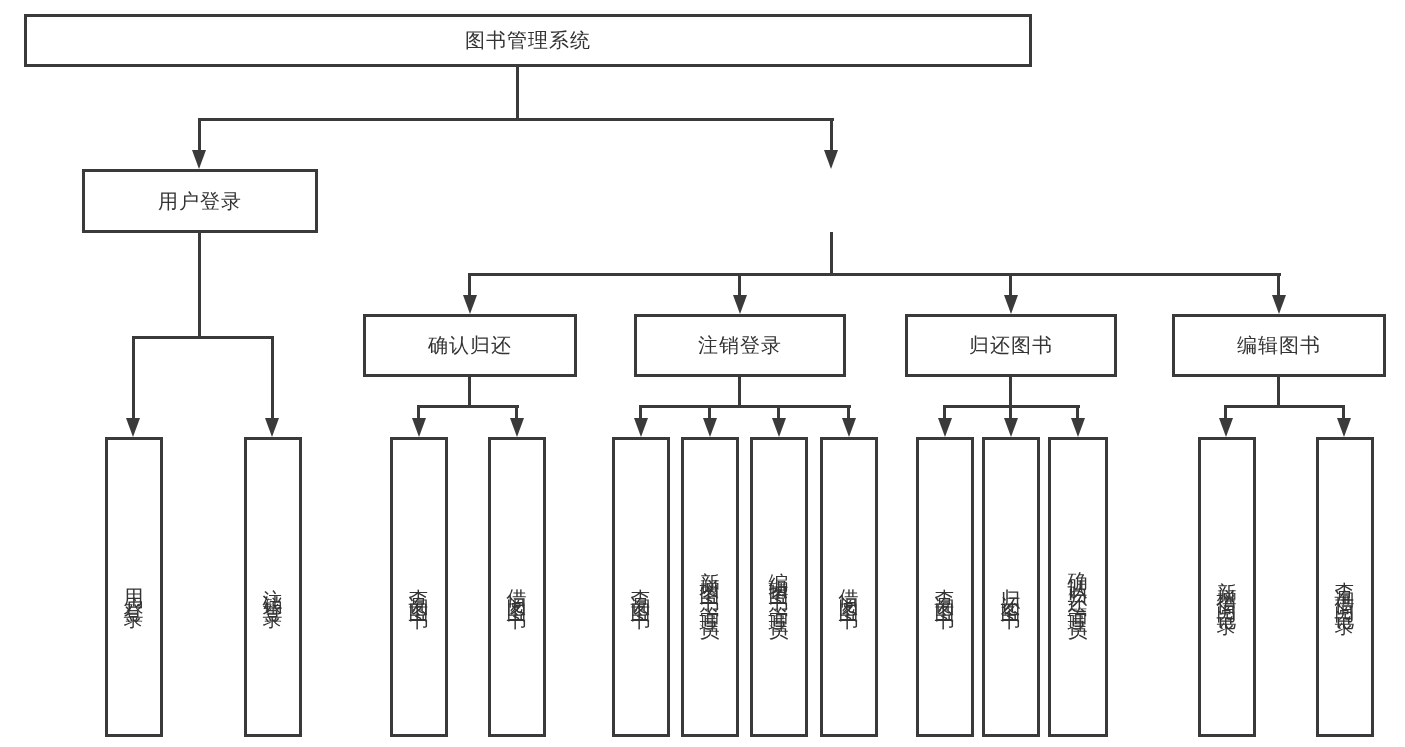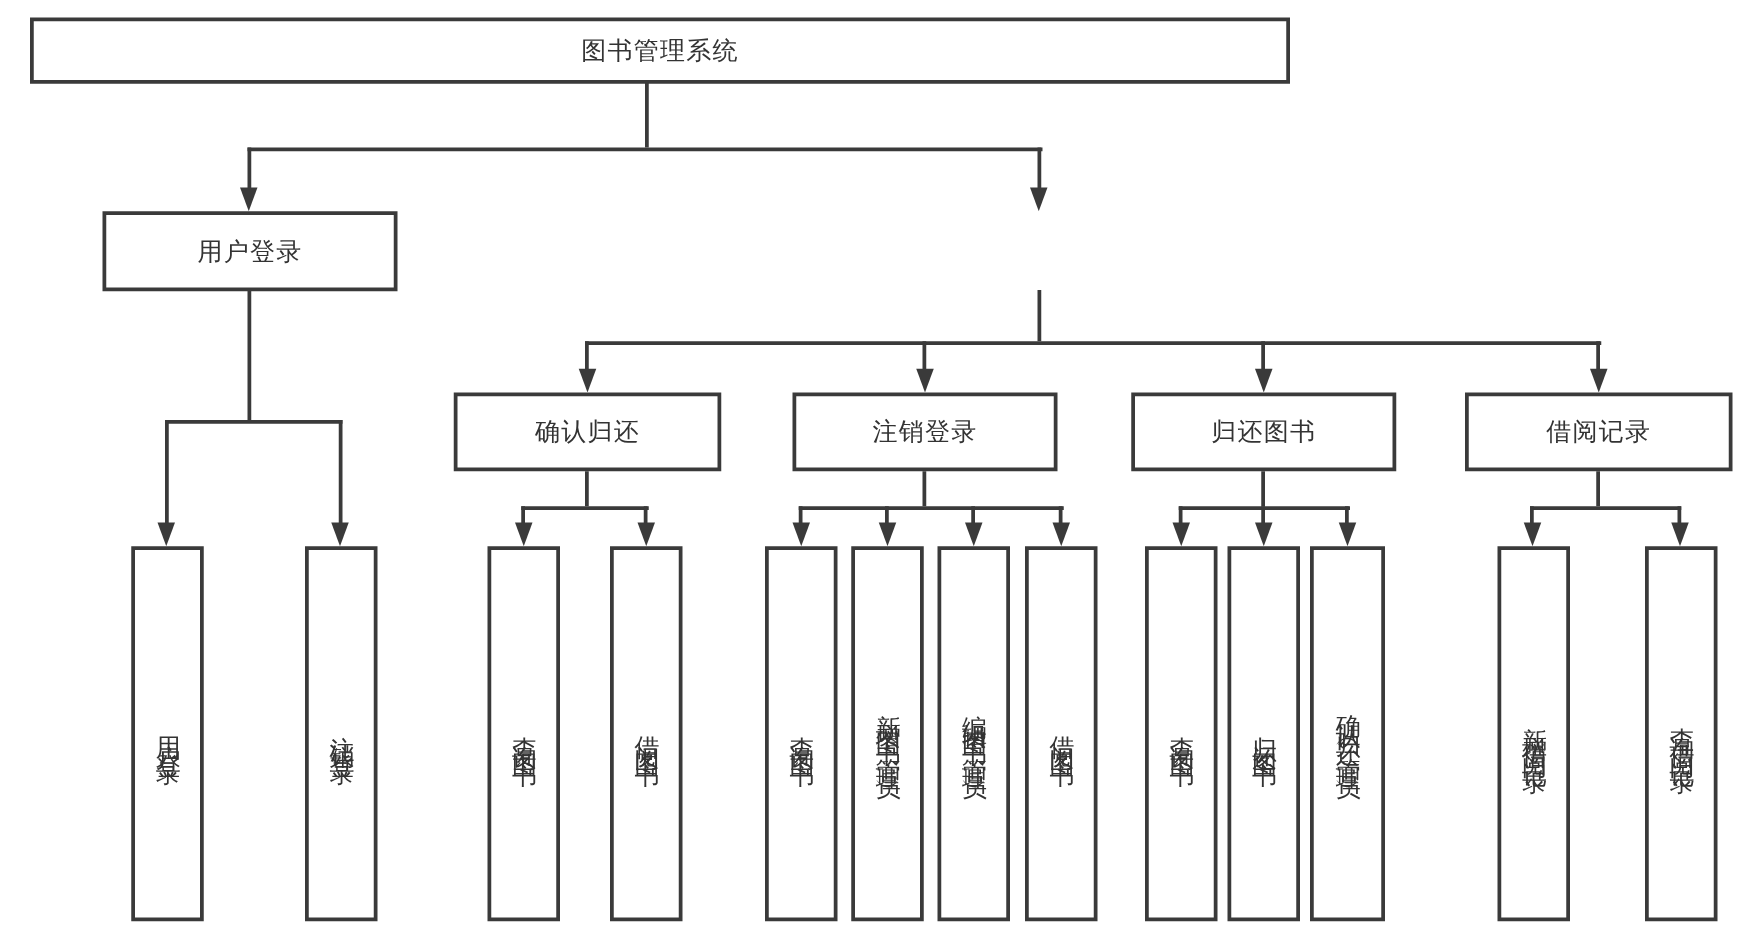--- a/index.html
+++ b/index.html
@@ -89,21 +89,21 @@
   <div class="box" style="left:363px;top:314px;width:214px;height:63px">
     <span>确认归还</span>
   </div>
   <div class="box" style="left:634px;top:314px;width:212px;height:63px">
     <span>注销登录</span>
   </div>
   <div class="box" style="left:905px;top:314px;width:212px;height:63px">
     <span>归还图书</span>
   </div>
   <div class="box" style="left:1172px;top:314px;width:214px;height:63px">
-    <span>借阅记录</span>
+    <span>编辑图书</span>
   </div>
 
   <div class="vline" style="left:468px;top:377px;height:28px"></div>
   <div class="hline" style="left:417px;top:405px;width:102px"></div>
   <div class="vline" style="left:417px;top:405px;height:15px"></div>
   <div class="arr" style="left:412px;top:418px"></div>
   <div class="vline" style="left:515px;top:405px;height:15px"></div>
   <div class="arr" style="left:510px;top:418px"></div>
 
   <div class="vline" style="left:738px;top:377px;height:28px"></div>

